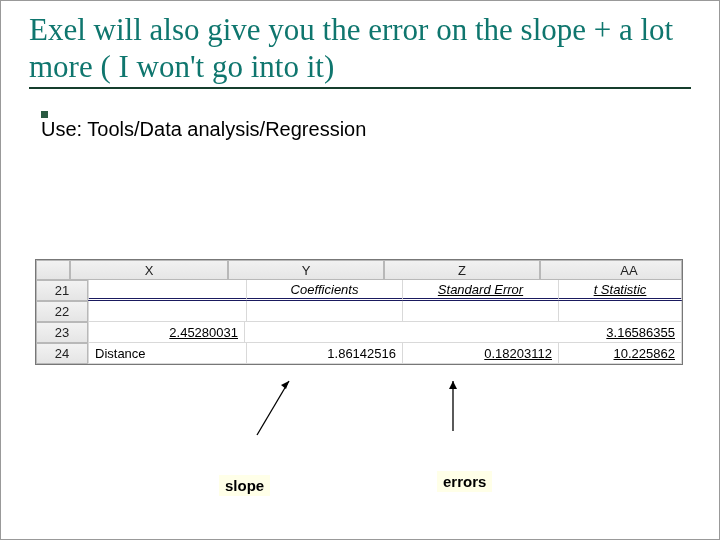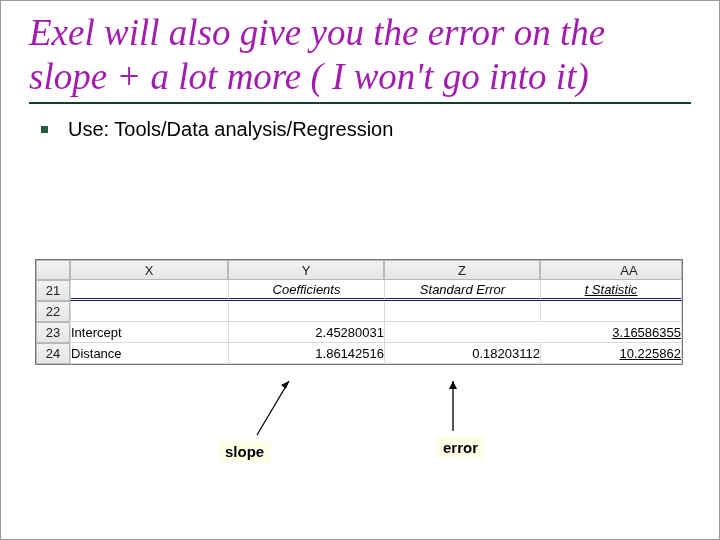--- a/index.html
+++ b/index.html
@@ -18,33 +18,33 @@
     padding: 10px 0 0 0;
     position: relative;
   }
   .title-block {
     margin: 0 28px 14px 28px;
     padding-bottom: 2px;
     border-bottom: 2px solid #153d2c;
   }
   .title {
     font-family: "Times New Roman", Times, serif;
-    font-size: 37px;
+    font-size: 31px;
     font-weight: 400;
-    color: #a21caf;
+    color: #0f766e;
     line-height: 1.2;
-    font-style: italic;
   }
   .bullets {
     margin: 0 28px 0 40px;
   }
   .bullet {
     display: flex;
     align-items: flex-start;
     margin-bottom: 4px;
+    flex-direction: column;
   }
   .bullet .sq {
     width: 7px;
     height: 7px;
     background: #2a5a42;
     margin-top: 8px;
     margin-right: 20px;
     flex: none;
   }
   .bullet .txt {
@@ -78,39 +78,39 @@
   .h-z { width: 156px; }
   .h-aa { flex: 1; padding-left: 36px; }
 
   .rows { }
   .row {
     display: flex;
     height: 21px;
     font-size: 13px;
   }
   .rnum {
-    width: 34px;
+    width: 52px;
     border: 1px solid #b8b8b8;
     background: linear-gradient(#f2f2f2, #e5e5e5);
     display: flex;
     align-items: center;
     justify-content: center;
     color: #222;
   }
   .cell {
     border-left: 1px solid #d9d9d9;
     border-bottom: 1px solid #d9d9d9;
     display: flex;
     align-items: center;
-    padding: 0 0;
+    padding: 0 6px;
     background: #fff;
   }
   .c1 { width: 158px; }
   .c2 { width: 156px; justify-content: flex-end; }
-  .c3 { width: 156px; justify-content: flex-end; }
+  .c3 { width: 156px; justify-content: flex-end; text-decoration: underline; }
   .c4 { flex: 1; justify-content: flex-end; border-right: 1px solid #d9d9d9; text-decoration: underline; }
 
   .row21 .cell { border-bottom: 3px double #1a1a5e; font-style: italic; }
   .row21 .c2, .row21 .c3, .row21 .c4 { justify-content: center; }
 
   .ss-border {
     border: 1px solid #777;
   }
 
   
@@ -127,20 +127,21 @@
     top: 374px;
     width: 8px;
     height: 66px;
   }
   .label-slope, .label-errors {
     position: absolute;
     background: #ffffe8;
     font-size: 15px;
     font-weight: bold;
     padding: 2px 6px;
+    margin-top: 34px;
   }
   .label-slope { left: 218px; top: 440px; }
   .label-errors { left: 436px; top: 436px; }
 </style>
 </head>
 <body>
 
 <div class="slide">
 
   <div class="title-block">
@@ -172,21 +173,20 @@
       </div>
       <div class="row">
         <div class="rnum">22</div>
         <div class="cell c1"></div>
         <div class="cell c2"></div>
         <div class="cell c3"></div>
         <div class="cell c4"></div>
       </div>
       <div class="row">
         <div class="rnum">23</div>
-        <div class="cell c1">Intercept</div>
         <div class="cell c3">2.45280031</div>
         <div class="cell c4">3.16586355</div>
       </div>
       <div class="row">
         <div class="rnum">24</div>
         <div class="cell c1">Distance</div>
         <div class="cell c2">1.86142516</div>
         <div class="cell c3">0.18203112</div>
         <div class="cell c4">10.225862</div>
       </div>
@@ -196,15 +196,15 @@
   <svg class="arrow1" viewBox="0 0 56 66">
     <line x1="36" y1="6" x2="4" y2="60" stroke="#000" stroke-width="1.3"></line>
     <polygon points="36,6 28,10 33,14" fill="#000"></polygon>
   </svg>
   <svg class="arrow2" viewBox="0 0 8 66">
     <line x1="4" y1="6" x2="4" y2="56" stroke="#000" stroke-width="1.3"></line>
     <polygon points="4,6 0,14 8,14" fill="#000"></polygon>
   </svg>
 
   <div class="label-slope">slope</div>
-  <div class="label-errors">error</div>
+  <div class="label-errors">errors</div>
 
 </div>
 
 </body></html>

